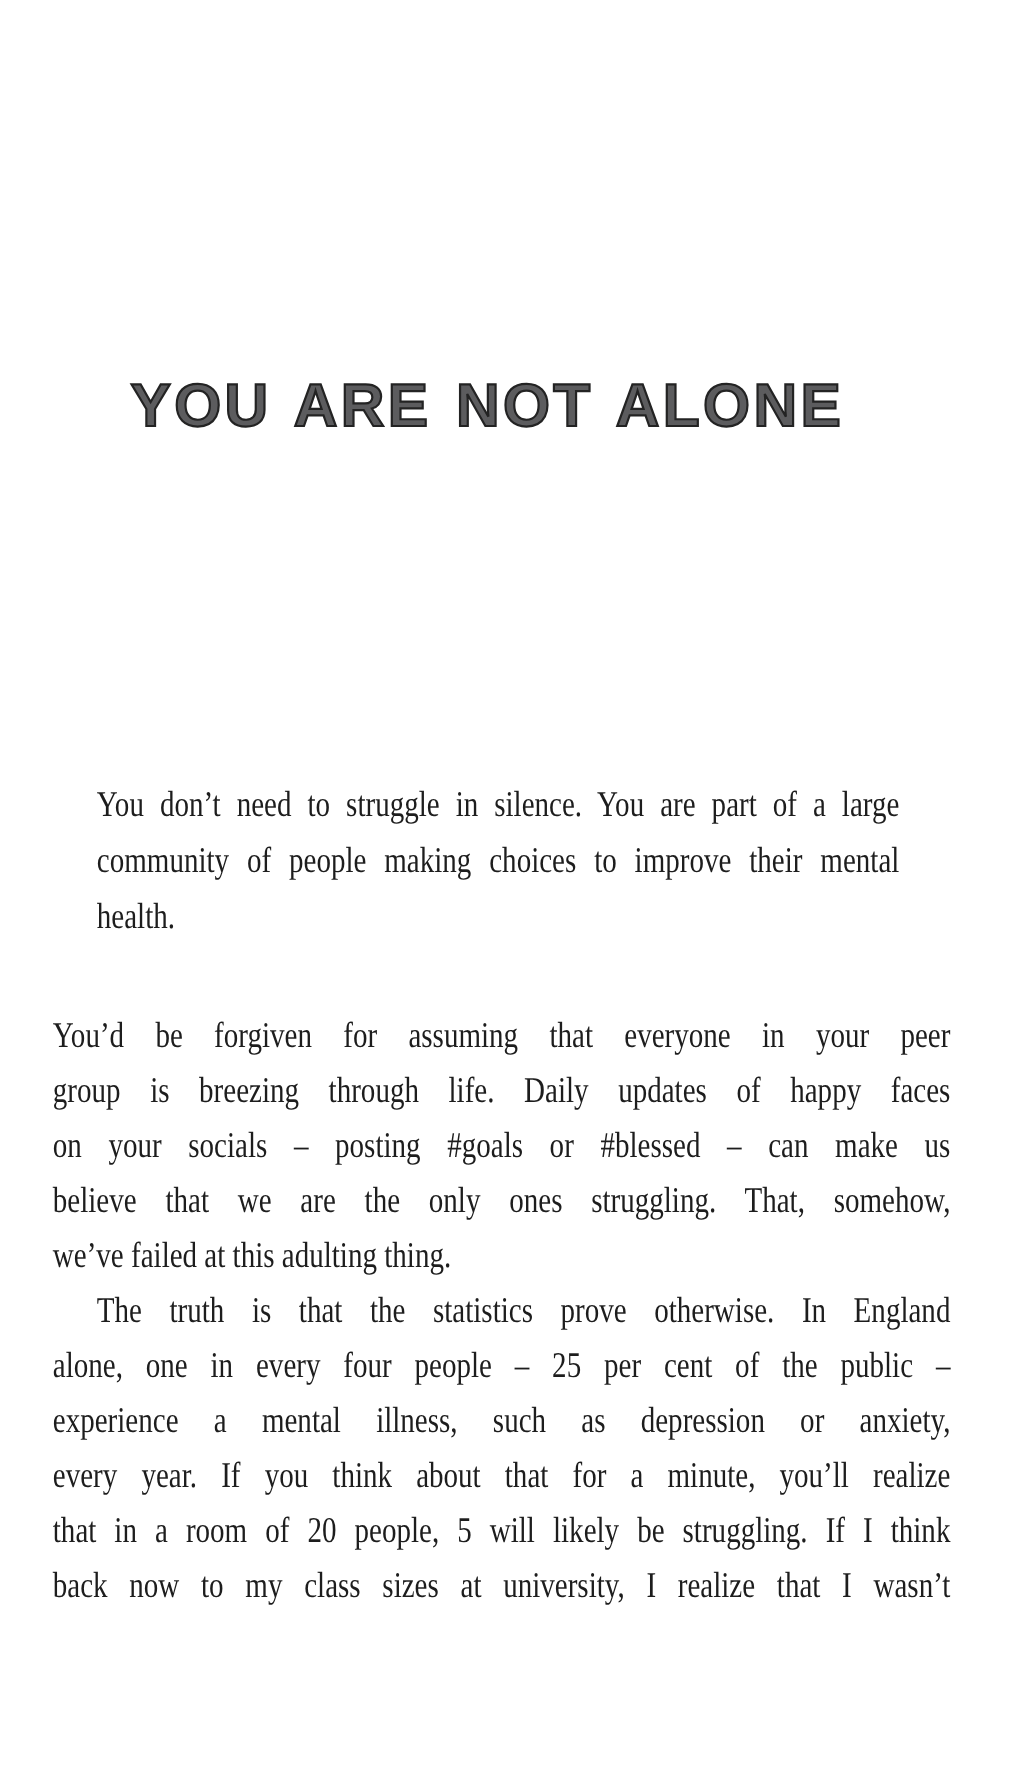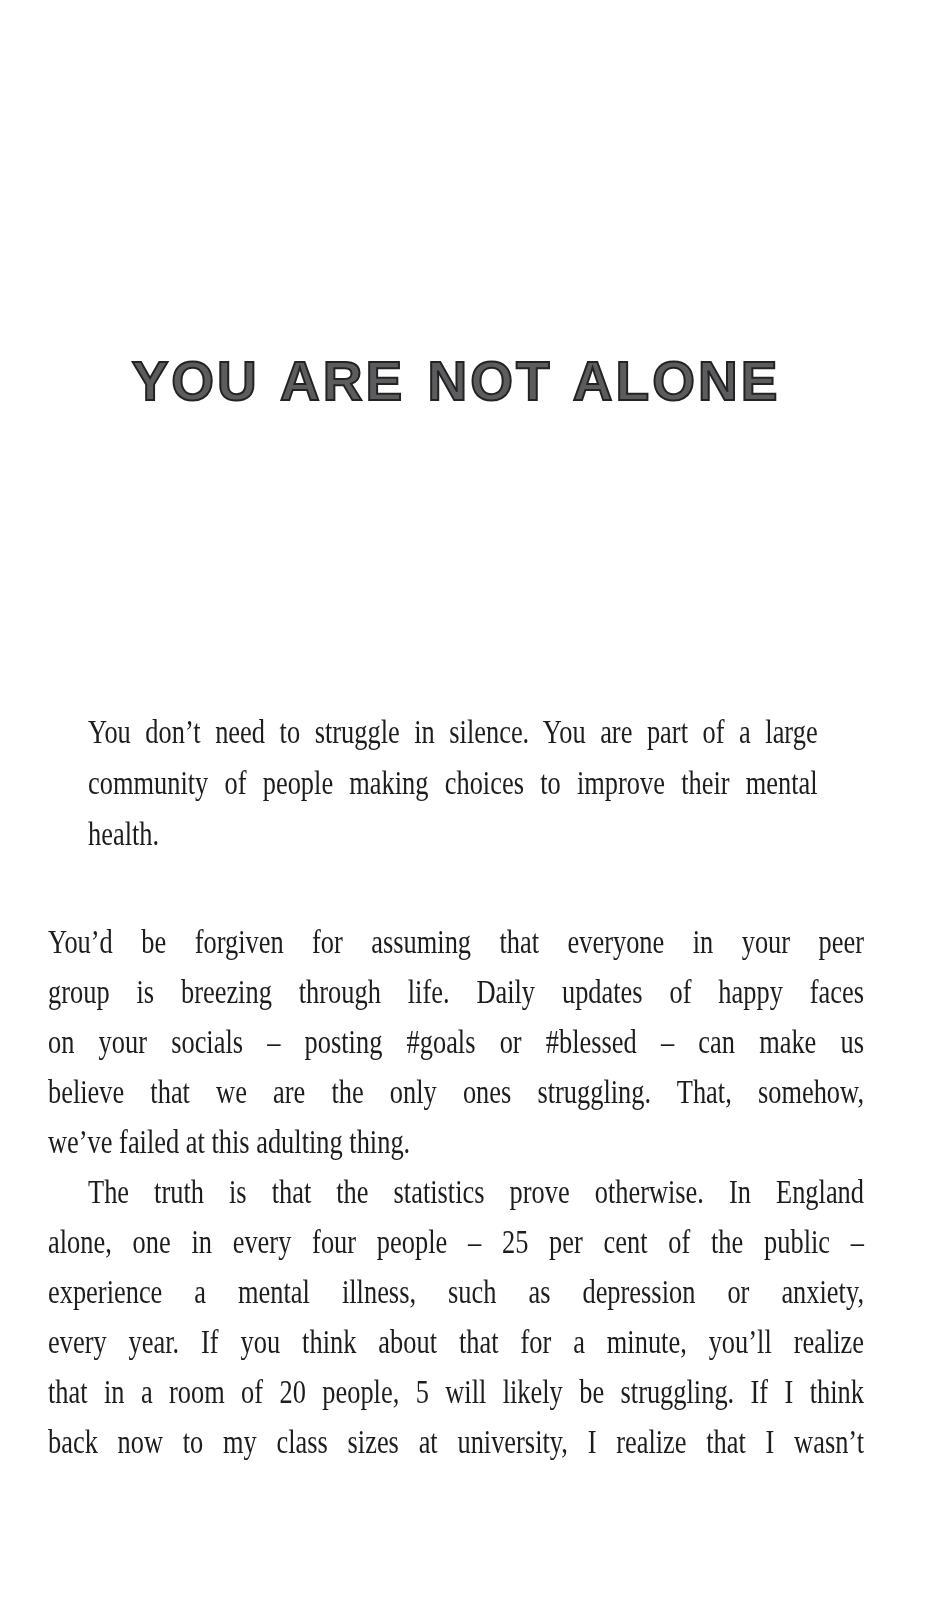--- a/index.html
+++ b/index.html
@@ -13,21 +13,21 @@
     height: 1624px;
     background: #ffffff;
     overflow: hidden;
     font-family: "Liberation Serif", serif;
   }
   .chapter-title {
     position: absolute;
     top: 340px;
     left: 28px;
     width: 830px;
-    margin: 13px;
+    margin: 0;
     text-align: center;
     font-family: "Liberation Sans", sans-serif;
     font-weight: bold;
     font-size: 55px;
     line-height: 56px;
     letter-spacing: 3px;
     word-spacing: 4px;
     color: #5c5c5e;
     -webkit-text-stroke: 2px #232323;
   }

